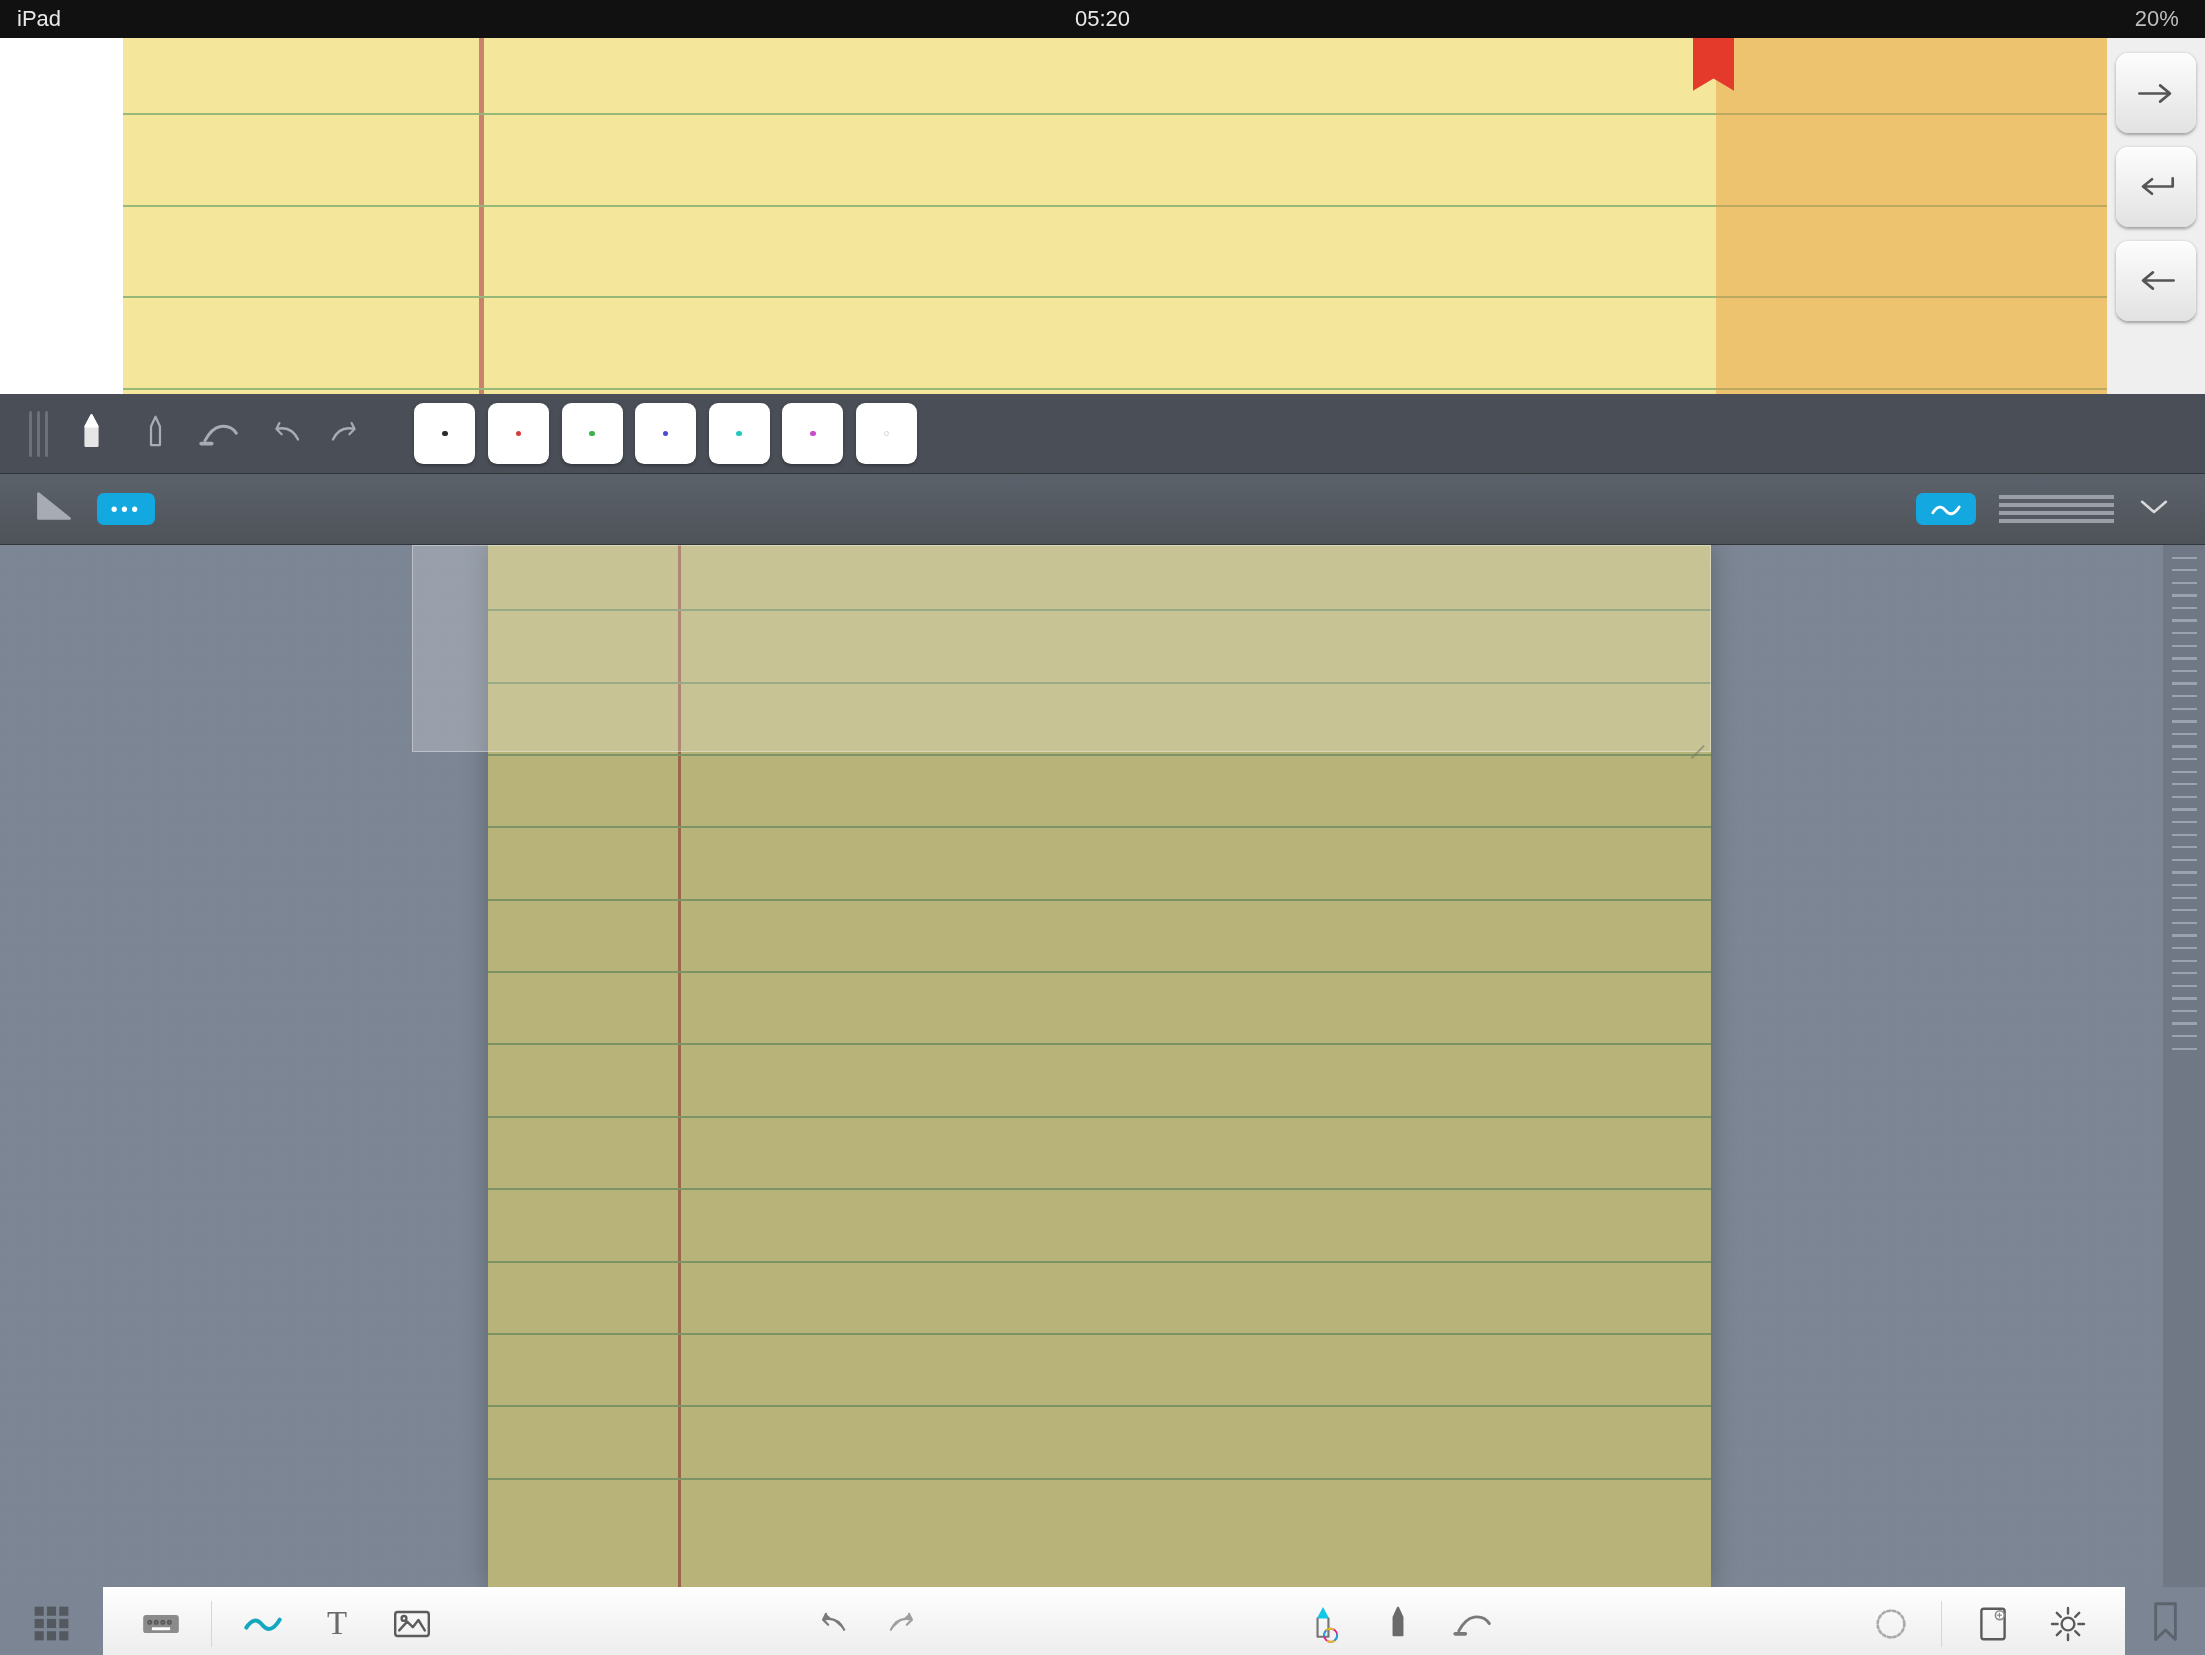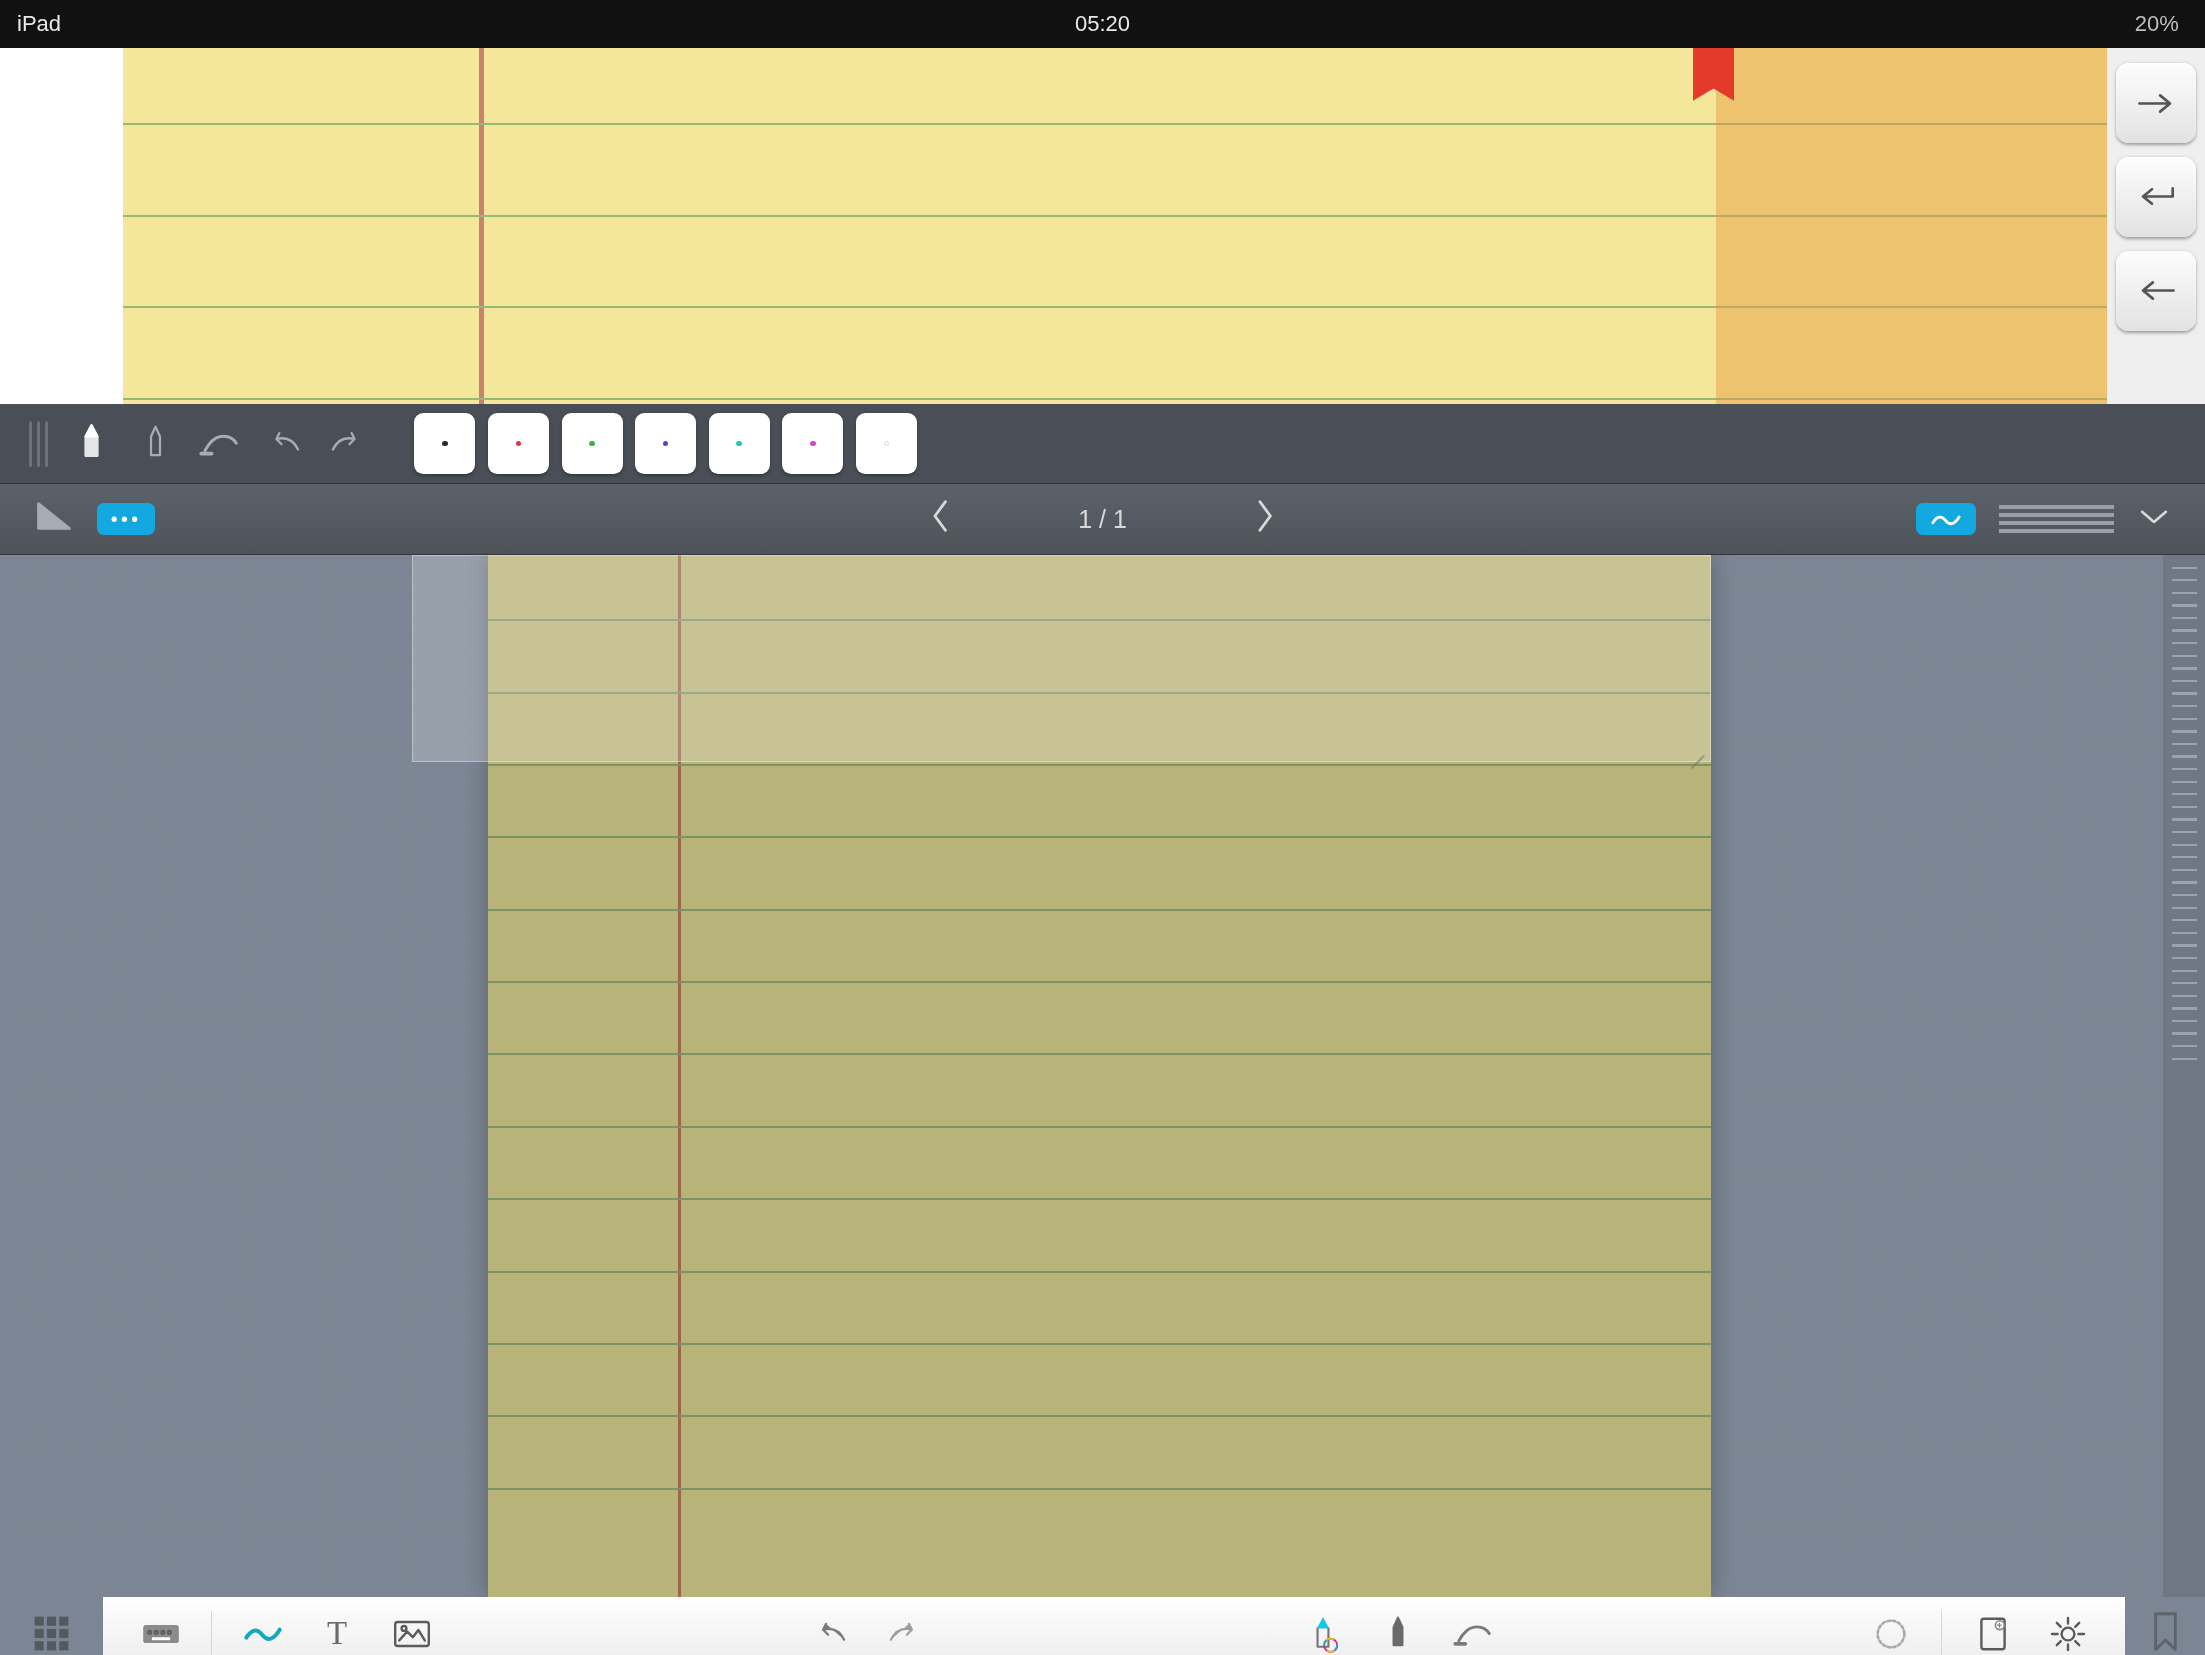--- a/index.html
+++ b/index.html
@@ -1,20 +1,20 @@
 <!DOCTYPE html>
 <html style="font-size:9.2px"><head>
 <meta charset="utf-8">
 <style>
   * { margin: 0; padding: 0; box-sizing: border-box; }
   html, body { width: 2205px; height: 1655px; font-family: -apple-system, "Helvetica Neue", Arial, sans-serif; background: #000; }
 
   
   .status-bar {
-    height: 48px; background: #111; color: #e9e9e9;
+    height: 38px; background: #111; color: #e9e9e9;
     display: flex; align-items: center; justify-content: space-between;
     padding: 0 17px; font-size: 22px; font-weight: 500;
   }
   .sb-left, .sb-right { display: flex; align-items: center; gap: 9.2px; }
   .sb-right { color: #bfbfbf; }
   .sb-center { position: absolute; left: 50%; transform: translateX(-50%); }
 
   
   .zoom-panel {
     position: relative; height: 356px; background: #efefef;
@@ -299,33 +299,20 @@
 <div class="nav-bar" style="position:relative">
   <div class="nav-left">
     <span>
       <svg viewBox="0 0 90 80" width="40" height="36">
           <path d="M10 68 H80 L10 12 Z" fill="#a7acb4" stroke="#a7acb4"></path>
         </svg>
     </span>
     <span class="badge ellipsis"></span>
   </div>
 
-  <div class="nav-center">
-    <span>
-      <svg class="chevron" viewBox="0 0 50 80">
-          <path d="M36 10 L14 40 L36 70"></path>
-        </svg>
-    </span>
-    <span>1 / 1</span>
-    <span>
-      <svg class="chevron" viewBox="0 0 50 80">
-          <path d="M14 10 L36 40 L14 70"></path>
-        </svg>
-    </span>
-  </div>
 
   <div class="nav-right">
     <span class="badge wave">
       <svg viewBox="0 0 90 50">
           <path d="M8 34 Q26 6 44 28 Q62 50 82 18" stroke="#fff" stroke-width="8"></path>
         </svg>
     </span>
     <span class="lines-icon">
       <span></span>
         <span></span>

